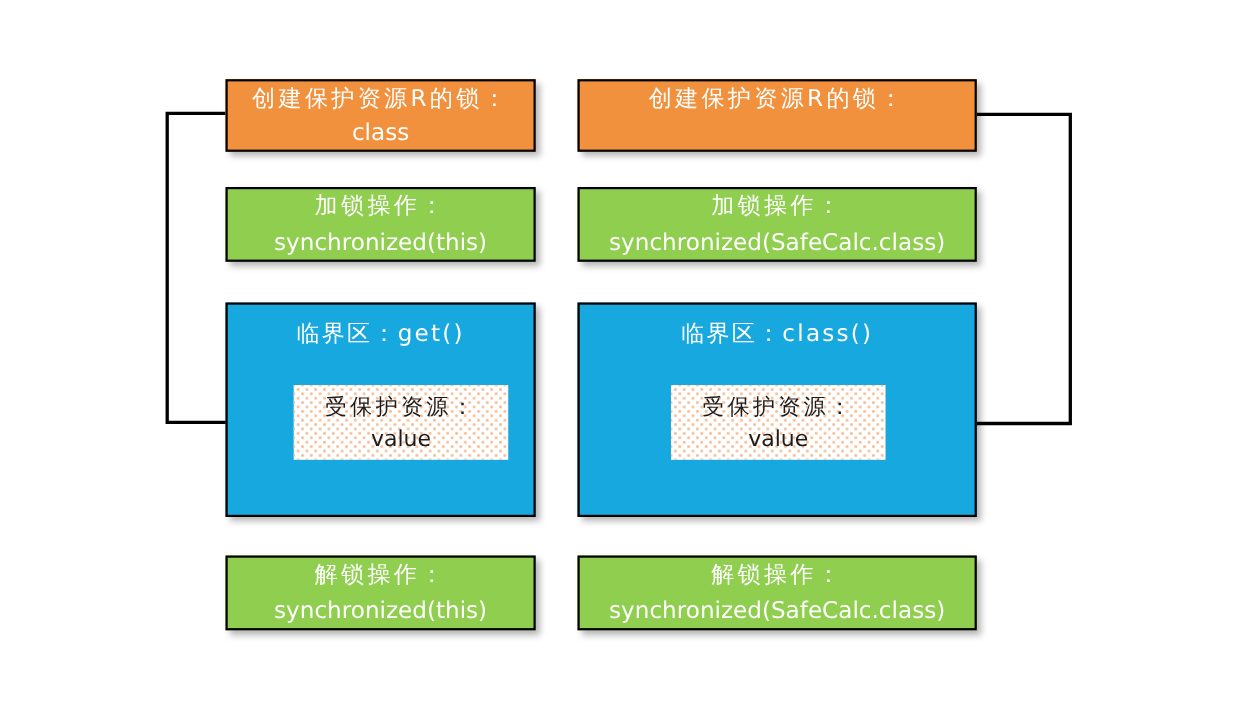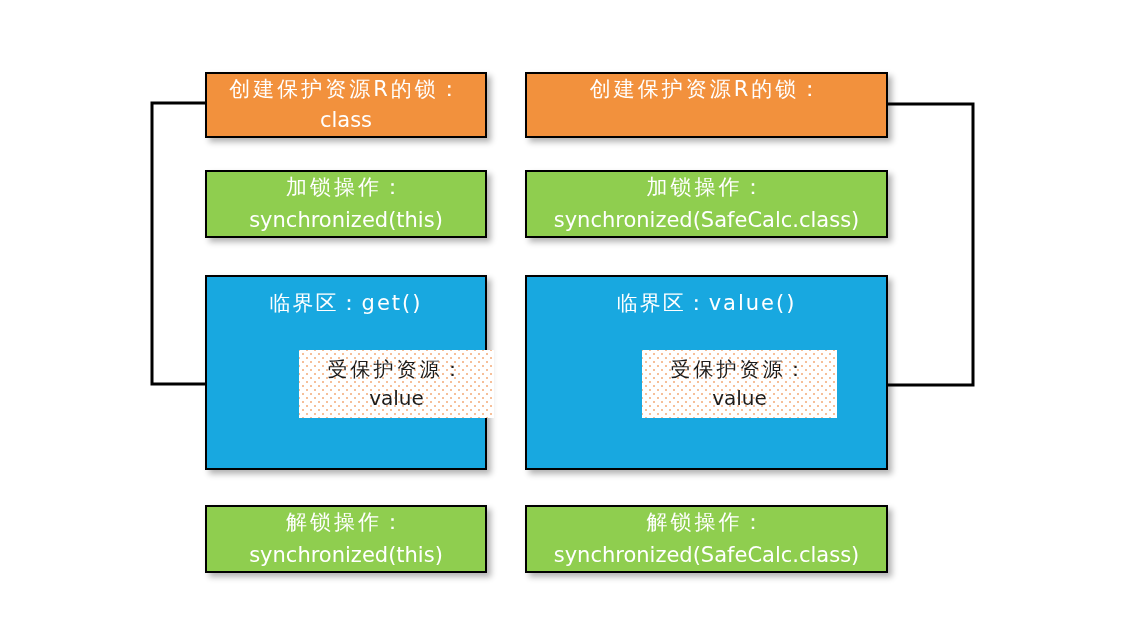--- a/index.html
+++ b/index.html
@@ -43,21 +43,20 @@
     display:flex;flex-direction:column;
     align-items:center;justify-content:center;
     text-align:center;
     color:var(--text-dark);
     background-color:var(--resource-bg);
     background-image:
       radial-gradient(circle, var(--resource-dots) 1.1px, transparent 1.5px),
       radial-gradient(circle, var(--resource-dots) 1.1px, transparent 1.5px);
     background-size:8px 8px;
     background-position:0 0,4px 4px;
-    margin-left:32px;
   }
   .resource .line{font-size:20px;line-height:29px;}
   
   #lock-left   {left:205px;top:72px; width:282px;height:66px;}
   #op-left     {left:205px;top:170px;width:282px;height:68px;}
   #crit-left   {left:205px;top:275px;width:282px;height:195px;}
   #unlock-left {left:205px;top:505px;width:282px;height:68px;}
   #res-left    {left:267px;top:350px;width:195px;height:68px;}
   #lock-right  {left:525px;top:72px; width:363px;height:66px;}
   #op-right    {left:525px;top:170px;width:363px;height:68px;}
@@ -111,21 +110,21 @@
   <div class="box orange" id="lock-right">
     <div class="line zh">创建保护资源R的锁：</div>
   </div>
 
   <div class="box green" id="op-right">
     <div class="line zh">加锁操作：</div>
     <div class="line">synchronized(SafeCalc.class)</div>
   </div>
 
   <div class="box blue" id="crit-right">
-    <div class="line title">临界区：value()</div>
+    <div class="line title">临界区：class()</div>
   </div>
 
   <div class="resource" id="res-right">
     <div class="line zh">受保护资源：</div>
     <div class="line">value</div>
   </div>
 
   <div class="box green" id="unlock-right">
     <div class="line zh">解锁操作：</div>
     <div class="line">synchronized(SafeCalc.class)</div>

